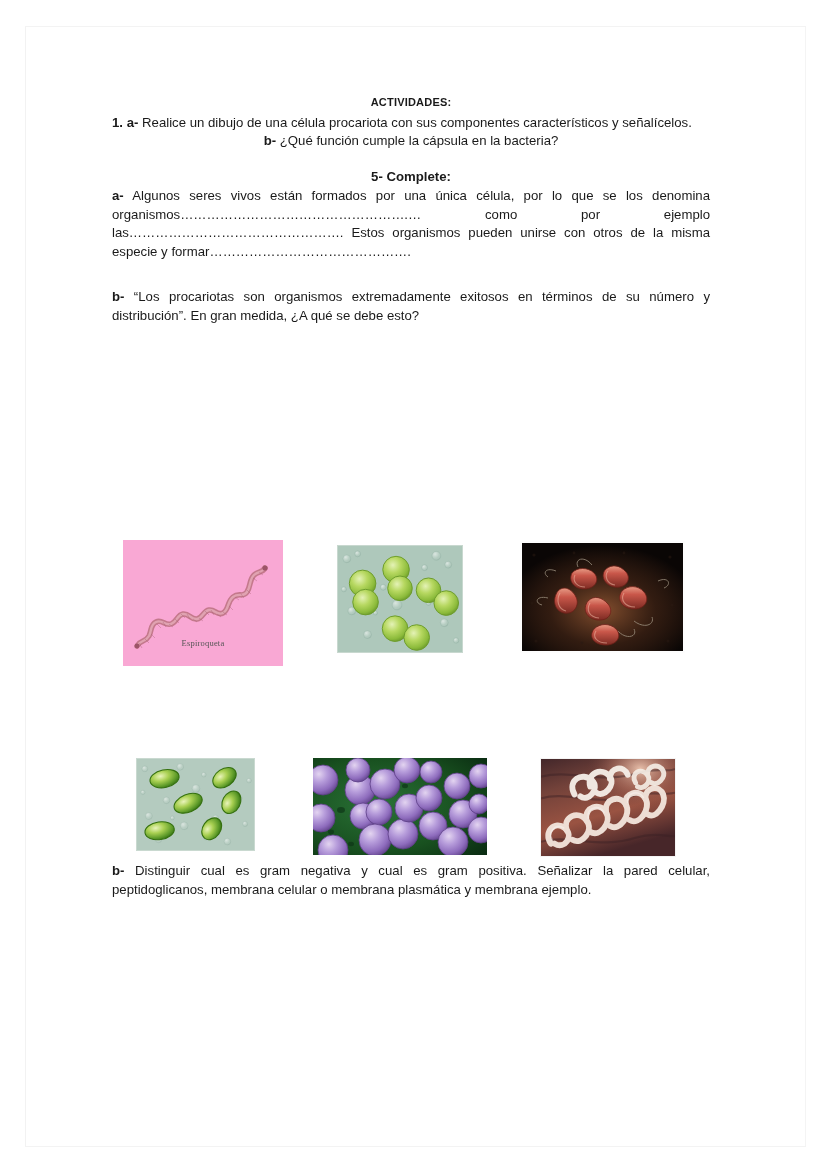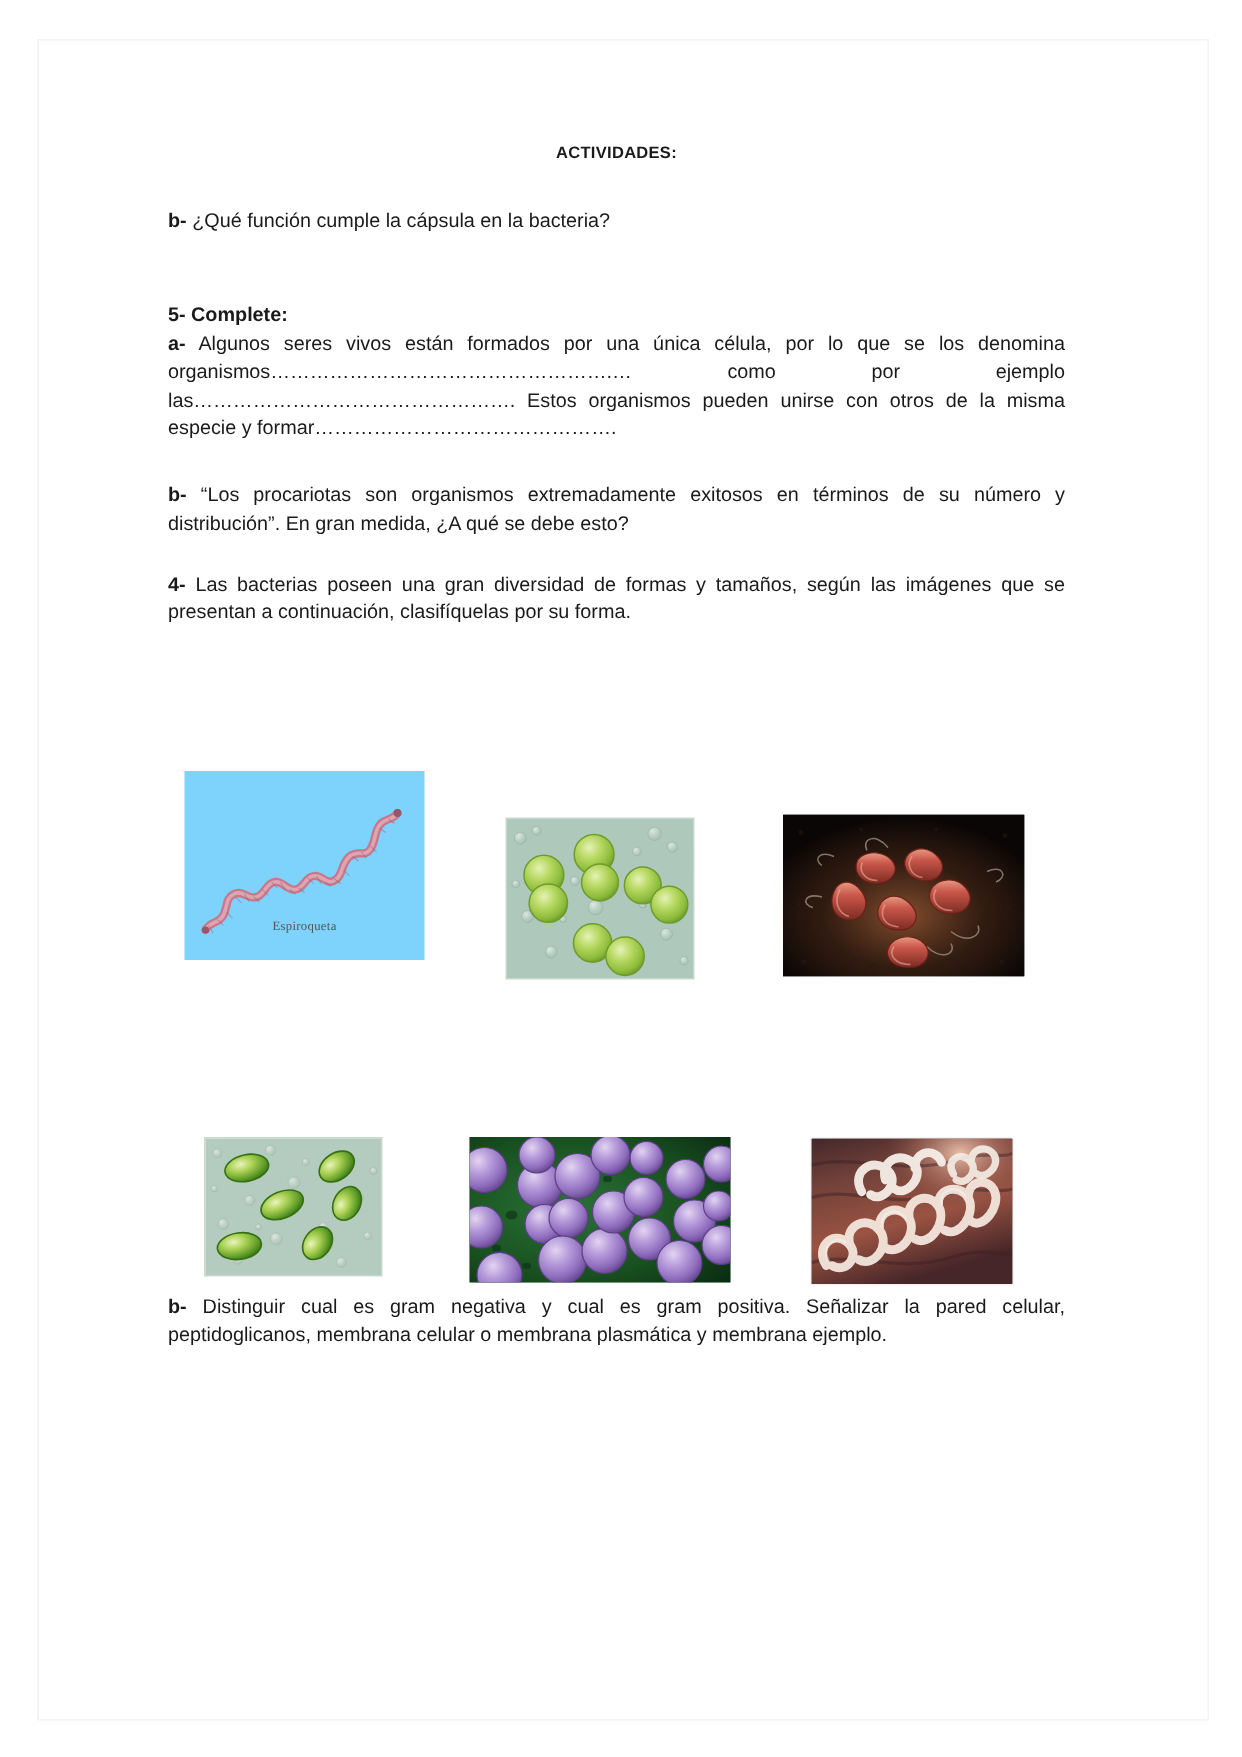--- a/index.html
+++ b/index.html
@@ -57,35 +57,35 @@
     line-height: 1.25;
   }
 
   p.para {
     margin: 0;
     font-size: 13.2px;
     line-height: 1.42;
     text-align: justify;
     text-justify: inter-word;
   }
-  p.para.nojust { text-align: left; margin-top: 28px; }
+  p.para.nojust { text-align: center; }
 
   b, .b { font-weight: bold; }
 
   .gap-sm { height: 9px; }
   .gap-md { height: 17px; }
   .gap-lg { height: 22px; }
   .fig {
     position: absolute;
     overflow: hidden;
   }
   .fig .inner { position: absolute; inset: 0; }
 
   
-  .fig-spiro { left: 123px; top: 514px; width: 160px; height: 126px; background: #7dd3fc; }
+  .fig-spiro { left: 123px; top: 540px; width: 160px; height: 126px; background: #f9a8d4; }
   .spiro-label {
     position: absolute;
     left: 0; right: 0;
     bottom: 18px;
     text-align: center;
     font-size: 8.5px;
     color: #555;
     letter-spacing: .2px;
     font-family: "Liberation Serif", serif;
   }
@@ -132,37 +132,37 @@
 
   <div class="scan-edge-left"></div>
   <div class="scan-edge-right"></div>
   <div class="scan-edge-top"></div>
   <div class="scan-edge-bottom"></div>
 
   <div class="content">
 
     <h1 class="doc-title">ACTIVIDADES:</h1>
 
+    <p class="para"><b class="b">1. a-</b> <span>Realice un dibujo de una célula procariota con sus componentes característicos y señalícelos.</span></p>
     <p class="para nojust"><b class="b">b-</b> <span>¿Qué función cumple la cápsula en la bacteria?</span></p>
 
     <div class="gap-md"></div>
 
     <p class="para nojust"><b class="b">5- Complete:</b></p>
     <p class="para"><b class="b">a-</b> <span>Algunos seres vivos están formados por una única célula, por lo que se los denomina organismos…………………………………………….… como por ejemplo las…………………………………………. Estos organismos pueden unirse con otros de la misma especie y formar……………………………………….</span></p>
 
     <div class="gap-sm"></div>
 
 
     <div class="gap-md"></div>
 
     <p class="para"><b class="b">b-</b> <span>“Los procariotas son organismos extremadamente exitosos en términos de su número y distribución”. En gran medida, ¿A qué se debe esto?</span></p>
 
     <div class="gap-lg"></div>
 
-    <p class="para"><b class="b">4-</b> <span>Las bacterias poseen una gran diversidad de formas y tamaños, según las imágenes que se presentan a continuación, clasifíquelas por su forma.</span></p>
   </div>
 
   <div class="fig fig-spiro">
     <svg class="inner" viewBox="0 0 160 126" preserveAspectRatio="none">
       <path d="M14,106 C18,99 22,103 26,96 C29,90 27,85 33,82 C39,79 42,86 48,84
                C54,82 54,75 60,74 C66,73 68,80 74,79 C80,78 80,71 86,70
                C92,69 94,76 100,73 C106,70 104,62 110,57 C116,52 120,58 124,52
                C128,46 126,40 131,35 C135,31 139,33 142,28" fill="none" stroke="#c4798c" stroke-width="5.5" stroke-linecap="round"></path>
       <path d="M14,106 C18,99 22,103 26,96 C29,90 27,85 33,82 C39,79 42,86 48,84
                C54,82 54,75 60,74 C66,73 68,80 74,79 C80,78 80,71 86,70

